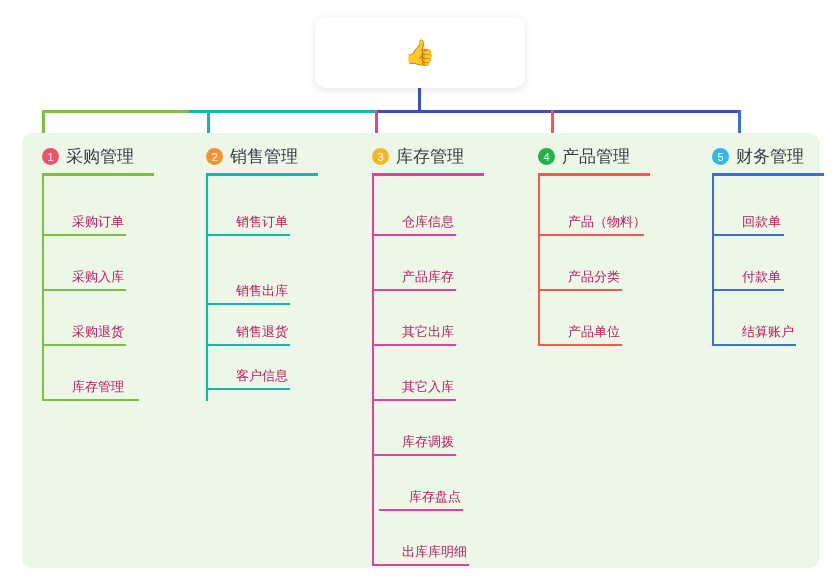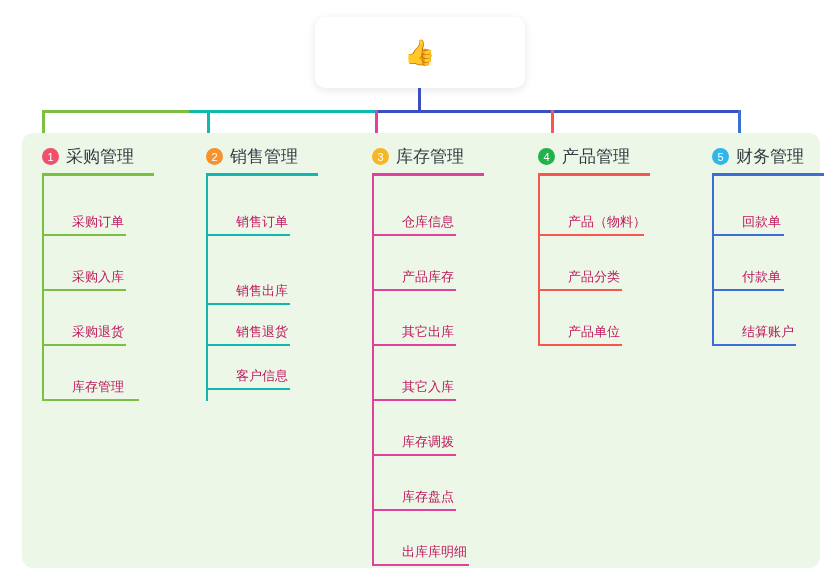--- a/index.html
+++ b/index.html
@@ -156,21 +156,21 @@
             <div class="leaf-rule" style="width: 84px; background: rgb(224, 65, 159);"></div>
           </div>
           <div class="leaf" style="left: 0px; top: 213px; width: 84px; height: 55px;">
             <span class="leaf-label">其它入库</span>
             <div class="leaf-rule" style="width: 84px; background: rgb(224, 65, 159);"></div>
           </div>
           <div class="leaf" style="left: 0px; top: 268px; width: 84px; height: 55px;">
             <span class="leaf-label">库存调拨</span>
             <div class="leaf-rule" style="width: 84px; background: rgb(224, 65, 159);"></div>
           </div>
-          <div class="leaf" style="left: 0px; top: 323px; width: 84px; height: 55px;">
+          <div class="leaf" style="left: 7px; top: 323px; width: 84px; height: 55px;">
             <span class="leaf-label">库存盘点</span>
             <div class="leaf-rule" style="width: 84px; background: rgb(224, 65, 159);"></div>
           </div>
           <div class="leaf" style="left: 0px; top: 378px; width: 97px; height: 55px; font-family: Liberation Mono, monospace;">
             <span class="leaf-label">出库库明细</span>
             <div class="leaf-rule" style="width: 97px; background: rgb(224, 65, 159);"></div>
           </div>
         </div>
         <div class="col" style="left: 516px; height: 435px;">
           <div class="col-head">

